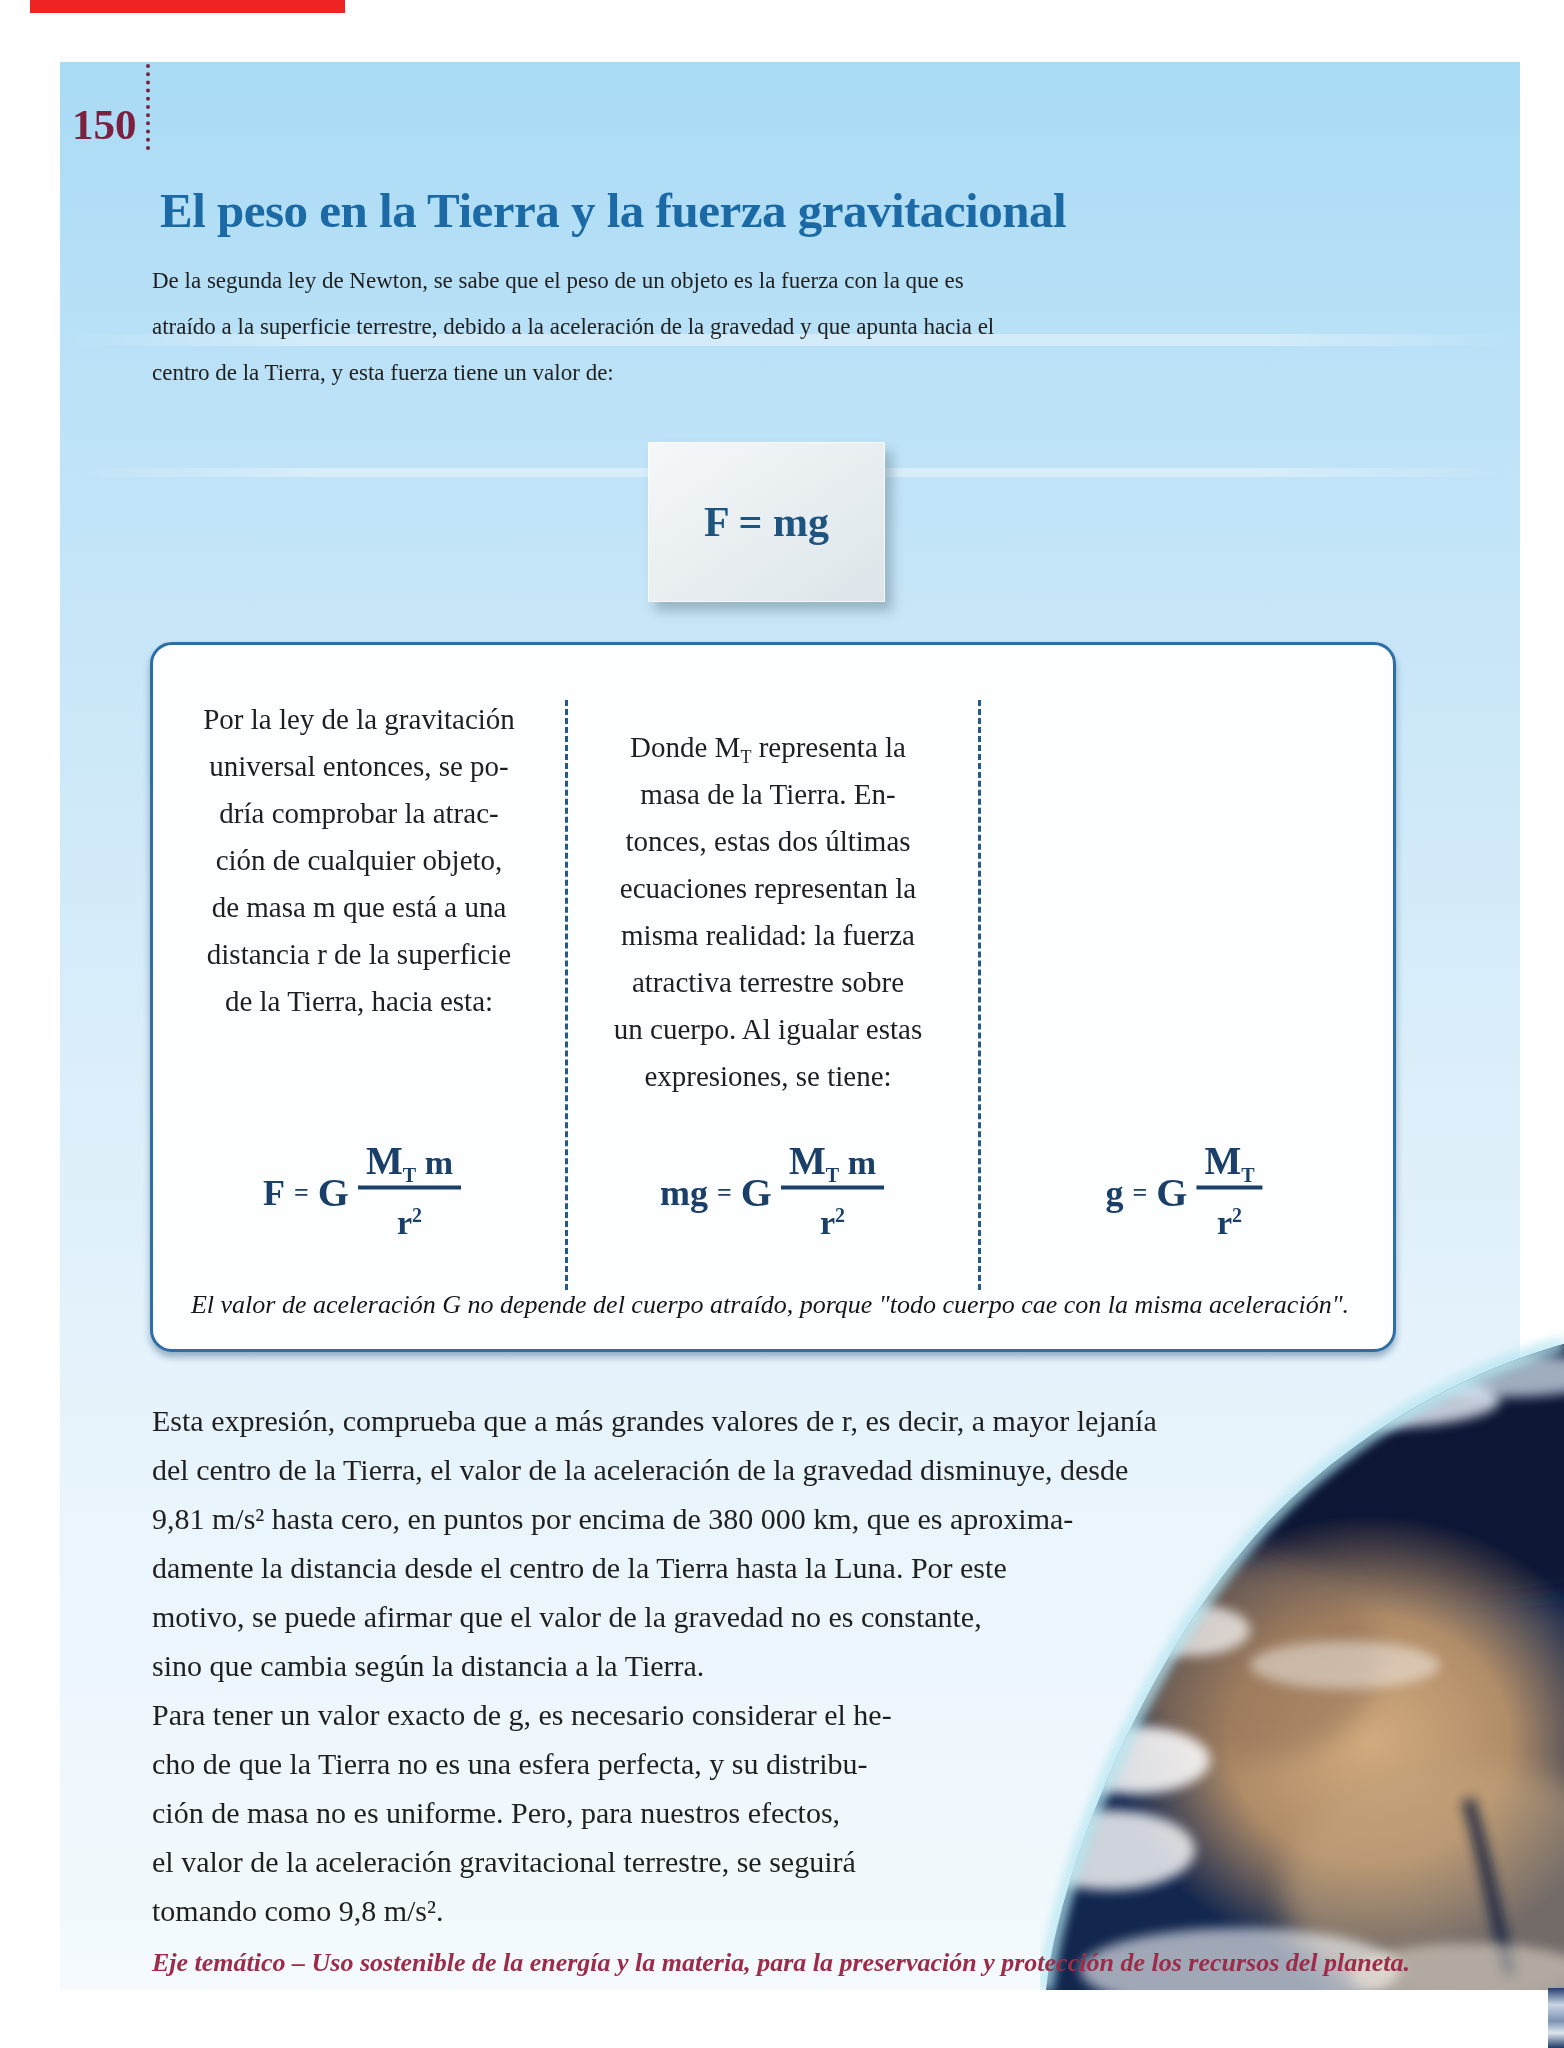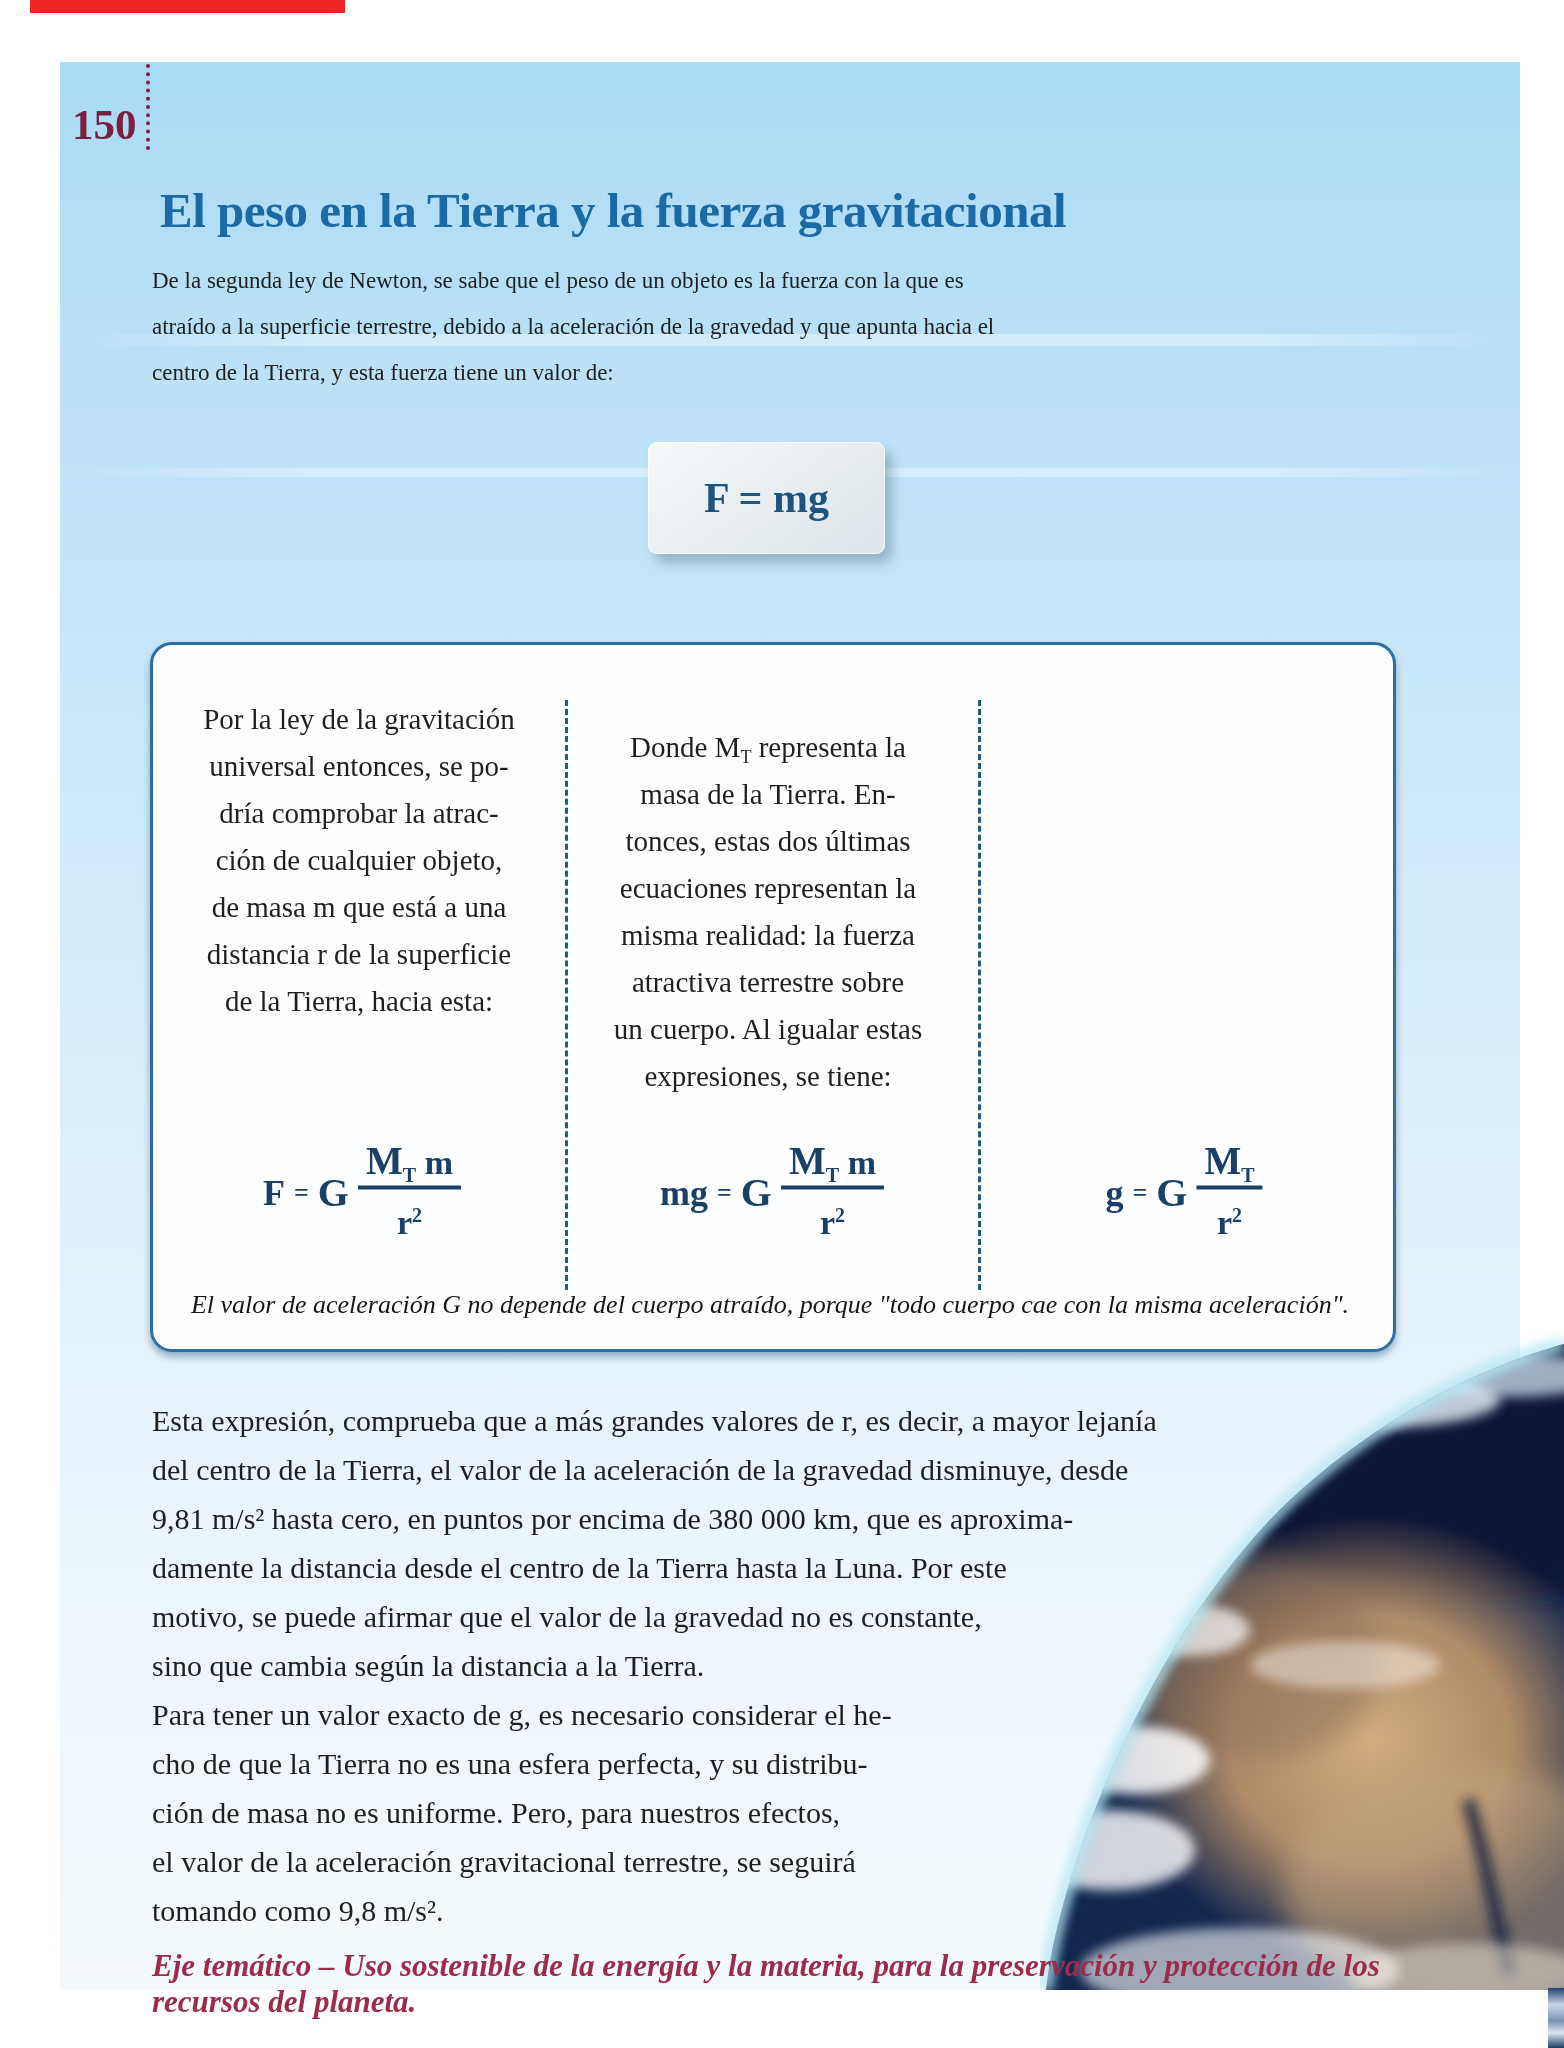--- a/index.html
+++ b/index.html
@@ -16,21 +16,21 @@
   
   .page-number{position:absolute;left:72px;top:100px;font-size:43px;font-weight:bold;color:#7d2040;}
   .dotted-rule{position:absolute;left:146px;top:64px;height:86px;width:0;border-left:4px dotted #7d2040;}
   
   .page-title{position:absolute;left:152px;top:174px;width:1200px;font-size:49px;font-weight:bold;
     color:#1b6aa5;letter-spacing:-0.5px;}
   
   .lines{white-space:pre-line;}
   .intro{position:absolute;left:152px;top:258px;width:1340px;font-size:23px;line-height:46px;color:#1f1f1f;}
   
-  .fmg-box{position:absolute;left:648px;top:442px;width:237px;height:112px;border-radius:9px;
+  .fmg-box{position:absolute;left:648px;top:442px;width:237px;height:160px;border-radius:1px;
     background:linear-gradient(145deg,#f5f8f9 0%,#e7edf0 55%,#dde5ea 100%);
     box-shadow:7px 9px 12px rgba(96,120,136,.45), inset 0 0 0 1px rgba(255,255,255,.65);
     display:flex;align-items:center;justify-content:center;}
   .fmg-text{font-size:42px;font-weight:bold;color:#1d5480;}
   
   .rule-box{position:absolute;left:150px;top:642px;width:1240px;height:704px;background:#fdfeff;
     border:3px solid #2e6ea7;border-radius:22px;box-shadow:0 5px 7px rgba(25,70,110,.4);z-index:2;}
   .dash-divider{position:absolute;top:700px;height:590px;width:0;border-left:3px dashed #27588a;z-index:3;}
   .dash-divider.d1{left:565px;} .dash-divider.d2{left:978px;}
   .col-text{position:absolute;z-index:3;font-size:29px;line-height:47px;color:#1f1f1f;text-align:center;}
@@ -50,21 +50,21 @@
   .frac .den{font-size:34px;line-height:38px;padding-top:14px;}
   .frac .den sup{font-size:20px;vertical-align:12px;line-height:0;}
   .formula.f1{left:362px;top:1192px;} .formula.f2{left:772px;top:1192px;} .formula.f3{left:1184px;top:1192px;}
   .box-caption{position:absolute;left:150px;top:1290px;width:1240px;z-index:3;text-align:center;
     font-style:italic;font-size:26px;color:#161616;}
   
   .para2{position:absolute;left:152px;top:1396px;width:1340px;font-size:30px;line-height:49px;color:#1f1f1f;z-index:3;}
   .para3{position:absolute;left:152px;top:1690px;width:1200px;font-size:30px;line-height:49px;color:#1f1f1f;z-index:3;}
   
   .footer-note{position:absolute;left:152px;top:1948px;width:1340px;z-index:5;
-    font-size:31px;font-weight:bold;font-style:italic;color:#9e2b49;}
+    font-size:26px;font-weight:bold;font-style:italic;color:#9e2b49;}
   
   .earth{position:absolute;left:1040px;top:1330px;width:524px;height:660px;z-index:1;}
   .earth-bleed{position:absolute;left:1548px;top:1988px;width:16px;height:60px;z-index:1;
     background:linear-gradient(180deg,#24406e 0%,#c9d5e5 28%,#7b93b3 55%,#dde6ef 75%,#1d3a66 100%);}
 </style>
 </head>
 <body>
 
 <div class="page-frame">
 

